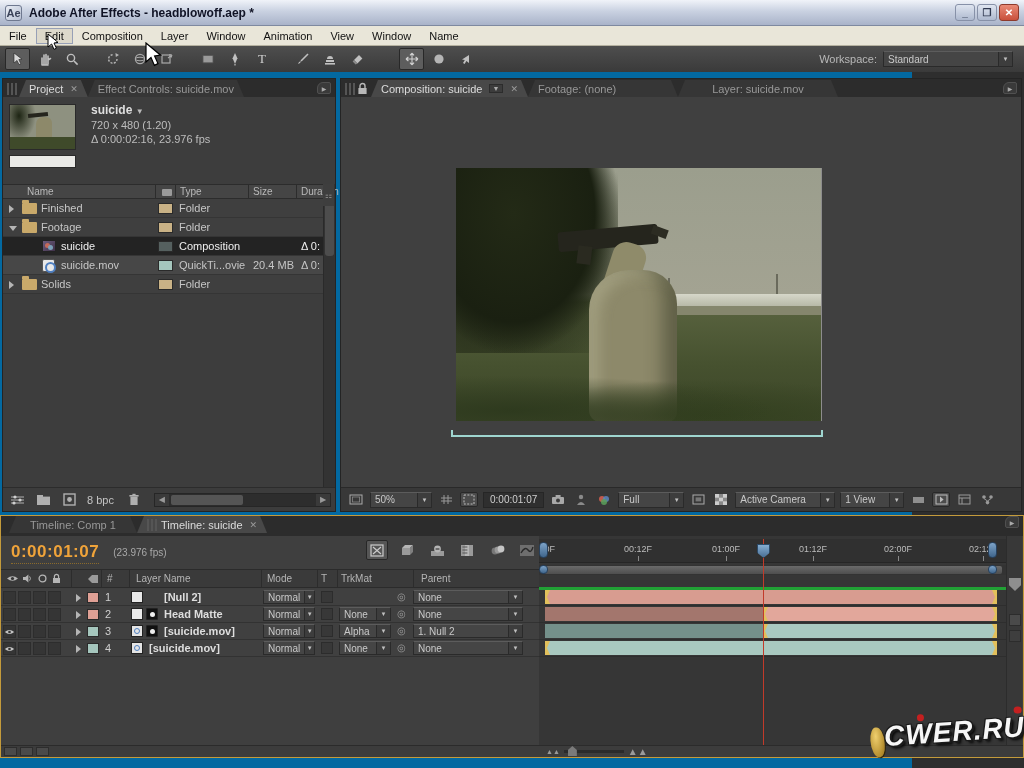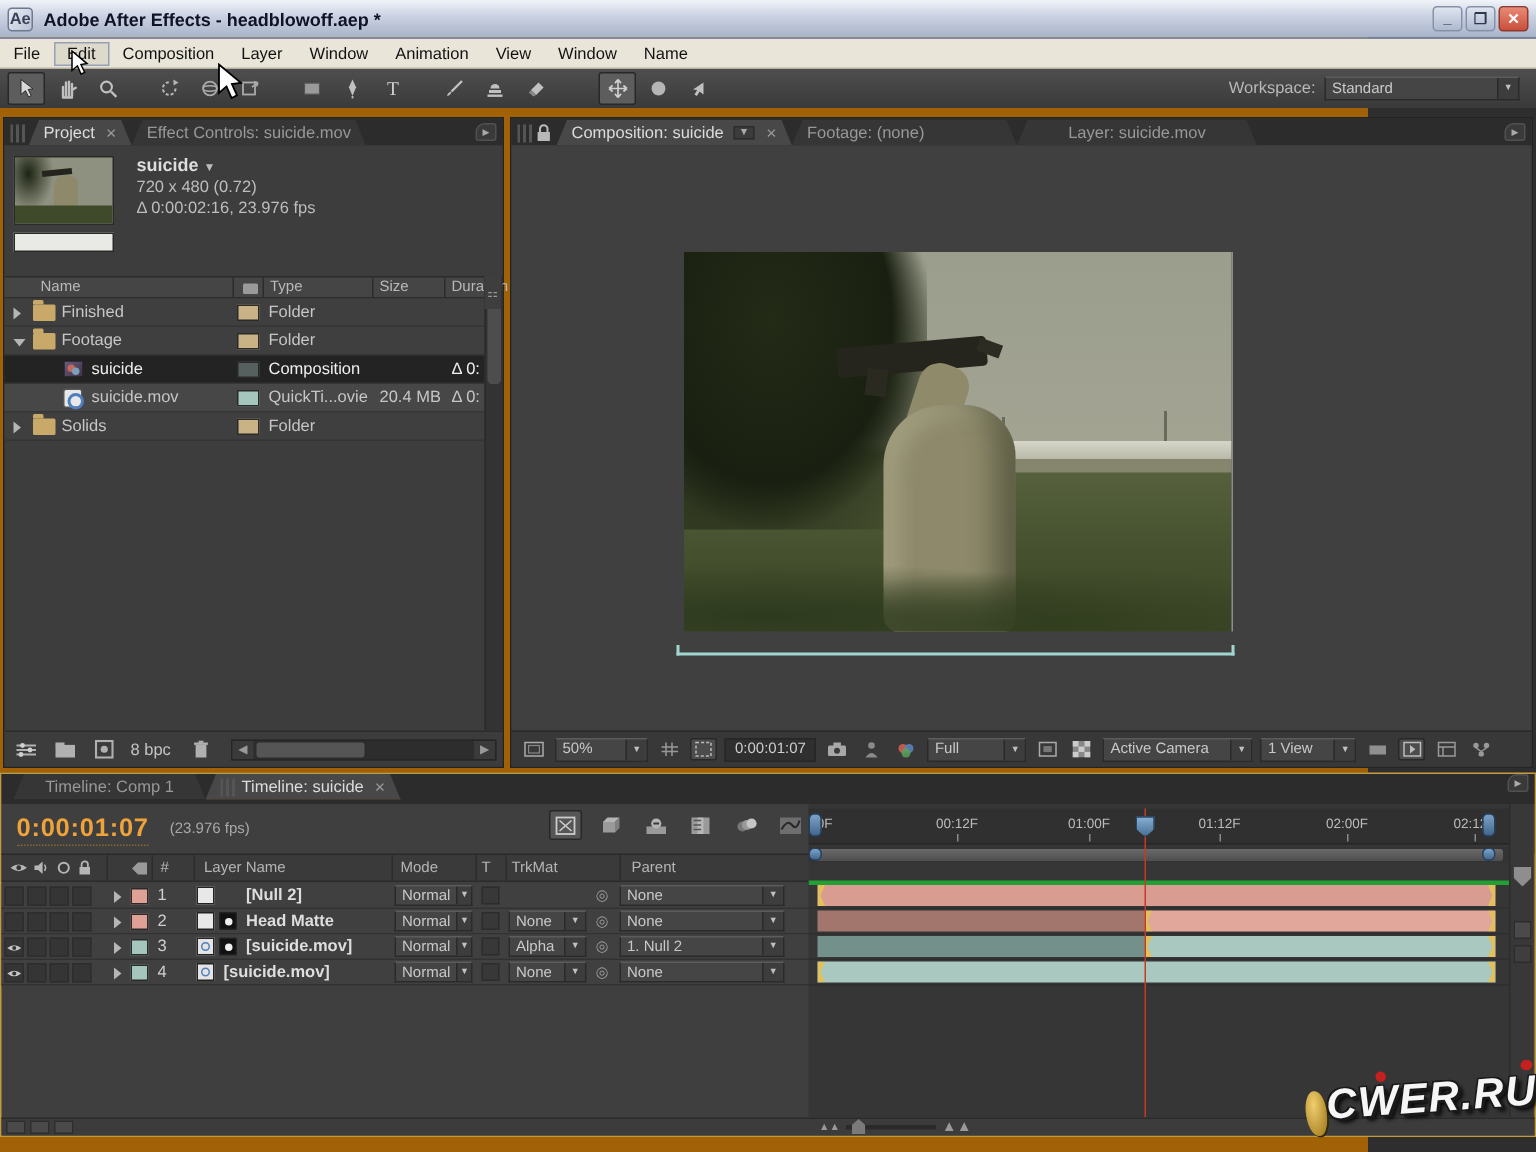--- a/index.html
+++ b/index.html
@@ -1,18 +1,18 @@
 <!DOCTYPE html>
 <html><head>
 <meta charset="utf-8">
 <style>
   *{margin:0;padding:0;box-sizing:border-box}
   html,body{width:1024px;height:768px;overflow:hidden;background:#2e2e2e;
     font-family:"Liberation Sans",sans-serif;-webkit-font-smoothing:antialiased}
-  #app{position:relative;width:912px;height:768px;background:#a16207}
+  #app{position:relative;width:912px;height:768px;background:#0369a1}
 
   
   .titlebar{position:absolute;left:0;top:0;width:1024px;height:26px;
     background:linear-gradient(#f0f3f9,#c9d1e1 45%,#a9b3c9);
     border-bottom:1px solid #7e89a0;display:flex;align-items:center;padding:0 5px}
   .app-icon{width:17px;height:16px;background:linear-gradient(135deg,#e8ecf4,#b9c2d4);
     border:1px solid #6f7990;border-radius:3px;color:#3a4258;font-size:11px;
     display:flex;align-items:center;justify-content:center;font-weight:bold}
   .title-text{margin-left:7px;font-size:12px;font-weight:bold;color:#101325}
   .win-btns{margin-left:auto;display:flex;gap:2px}
@@ -365,21 +365,21 @@
       <div class="thumb">
         <div style="position:absolute;left:-8px;top:-6px;width:34px;height:42px;background:radial-gradient(ellipse at 50% 40%,#1d2413,rgba(25,30,15,0) 70%)"></div>
         <div style="position:absolute;left:26px;top:12px;width:16px;height:30px;background:#8d896a;border-radius:7px 6px 2px 2px"></div>
         <div style="position:absolute;left:18px;top:8px;width:20px;height:4px;background:#25251d;transform:rotate(-6deg)"></div>
         <div style="position:absolute;left:0;bottom:0;width:100%;height:12px;background:#3f4a2a"></div>
       </div>
       <div class="thumb-strip"></div>
       <div class="proj-name">
         <span>suicide</span> <span class="drop">▼</span>
       </div>
-      <div class="proj-line1">720 x 480 (0.72)</div>
+      <div class="proj-line1">720 x 480 (1.20)</div>
       <div class="proj-line2">Δ 0:00:02:16, 23.976 fps</div>
     </div>
 
     <div class="proj-header">
       <div class="ph-cell" style="left:24px">Name</div>
       <svg class="ph-cell" style="left:158px" width="12" height="10" viewBox="0 0 12 10">
           <rect x="1" y="2" width="10" height="7" rx="1" fill="#9a9a9a"></rect>
         </svg>
       <div class="ph-cell" style="left:177px">Type</div>
       <div class="ph-cell" style="left:250px">Size</div>

